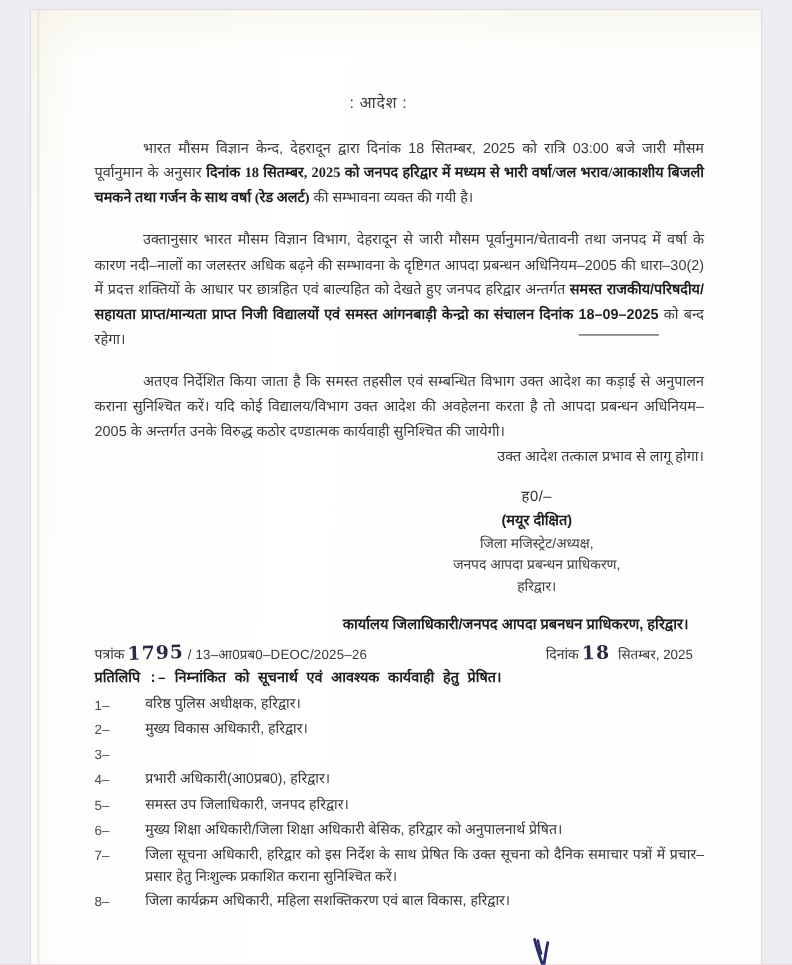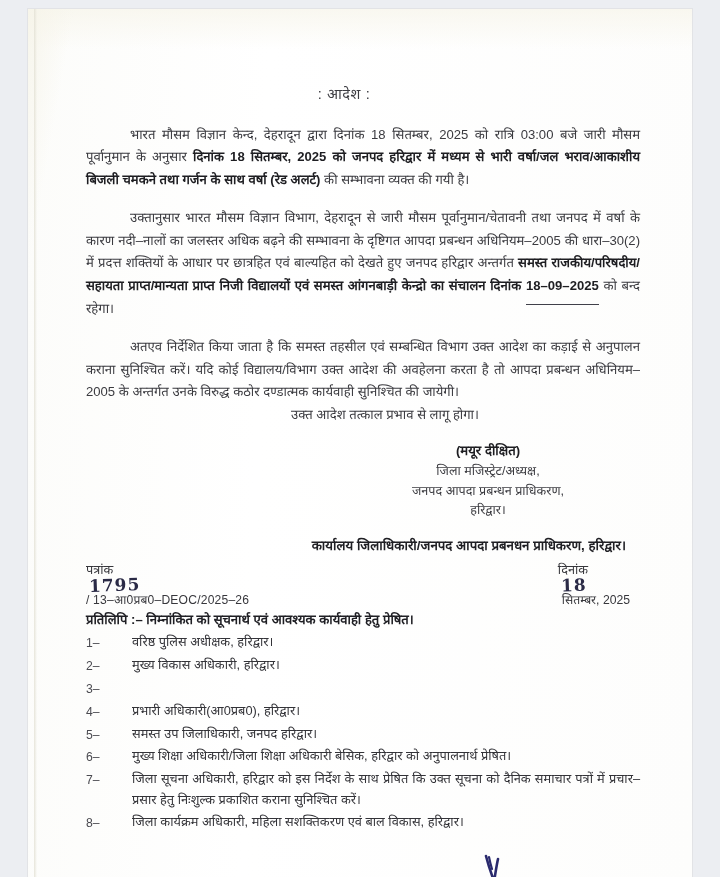--- a/index.html
+++ b/index.html
@@ -79,21 +79,21 @@
   }
   .para.p1 { margin-top: 22px; }
   .para.p2 { margin-top: 16px; }
   .para.p3 { margin-top: 16px; }
   .para .u-date {
     font-weight: bold;
     color: #1e1e22;
     border-bottom: 1px solid #40404a;
     padding-bottom: 11px;
   }
-  .para.single-line { text-align: center; }
+  .para.single-line { text-align: right; }
 
   
   .sig-block-1 {
     margin-top: 14px;
     text-align: center;
     padding-left: 250px;
     line-height: 19.5px;
     font-size: 12.6px;
     color: #3a3a3f;
   }
@@ -126,21 +126,20 @@
     display: flex;
     align-items: baseline;
     justify-content: space-between;
     font-size: 12.6px;
     color: #37373c;
   }
   .ref-left, .ref-right {
     display: flex;
     align-items: baseline;
     white-space: nowrap;
-    flex-direction: column;
   }
   .ref-right { padding-right: 10px; text-align: right; }
   .hand {
     font-family: "DejaVu Serif", "Liberation Serif", serif;
     font-size: 17px;
     font-weight: bold;
     color: #2a2a46;
     letter-spacing: 1px;
     padding: 0 3px;
     transform: rotate(-2deg);
@@ -150,20 +149,21 @@
   .ref-code { font-size: 12.1px; letter-spacing: 0.2px; }
   .date-label { font-size: 12.7px; }
   .date-tail { font-size: 12.2px; padding-left: 4px; }
 
   
   .copy-intro {
     margin-top: 7px;
     font-size: 13.1px;
     font-weight: bold;
     color: #1f1f24;
+    font-family: Liberation Mono, monospace;
   }
 
   
   .recipients {
     margin: 6px 0 0 0;
     padding: 0;
     list-style: none;
   }
   .recipients li {
     display: flex;
@@ -201,26 +201,27 @@
   .ink-sign svg { position: absolute; left: 50%; top: 0; transform: translateX(-14px); }
 </style>
 </head>
 <body>
 
 <div id="scan-page">
   <div class="doc-body">
 
     <div class="order-title">: आदेश :</div>
 
-    <p class="para p1"><span>भारत मौसम विज्ञान केन्द, देहरादून द्वारा दिनांक 18 सितम्बर, 2025 को रात्रि 03:00 बजे जारी मौसम पूर्वानुमान के अनुसार </span><span style="font-weight: bold; color: rgb(30, 30, 34);">दिनांक 18 सितम्बर, 2025 को जनपद हरिद्वार में मध्यम से भारी वर्षा/जल भराव/आकाशीय बिजली चमकने तथा गर्जन के साथ वर्षा (रेड अलर्ट)</span><span> की सम्भावना व्यक्त की गयी है।</span></p>
+    <p class="para p1"><span>भारत मौसम विज्ञान केन्द, देहरादून द्वारा दिनांक 18 सितम्बर, 2025 को रात्रि 03:00 बजे जारी मौसम पूर्वानुमान के अनुसार </span><span style="font-weight: bold; color: rgb(30, 30, 34); font-family: Liberation Serif, serif;">दिनांक 18 सितम्बर, 2025 को जनपद हरिद्वार में मध्यम से भारी वर्षा/जल भराव/आकाशीय बिजली चमकने तथा गर्जन के साथ वर्षा (रेड अलर्ट)</span><span> की सम्भावना व्यक्त की गयी है।</span></p>
     <p class="para p2"><span>उक्तानुसार भारत मौसम विज्ञान विभाग, देहरादून से जारी मौसम पूर्वानुमान/चेतावनी तथा जनपद में वर्षा के कारण नदी–नालों का जलस्तर अधिक बढ़ने की सम्भावना के दृष्टिगत आपदा प्रबन्धन अधिनियम–2005 की धारा–30(2) में प्रदत्त शक्तियों के आधार पर छात्रहित एवं बाल्यहित को देखते हुए जनपद हरिद्वार अन्तर्गत </span><span style="font-weight: bold; color: rgb(30, 30, 34);">समस्त राजकीय/परिषदीय/सहायता प्राप्त/मान्यता प्राप्त निजी विद्यालयों एवं समस्त आंगनबाड़ी केन्द्रो का संचालन दिनांक </span><span class="u-date" style="font-weight: bold; color: rgb(30, 30, 34);">18–09–2025</span><span> को बन्द रहेगा।</span></p>
     <p class="para p3"><span>अतएव निर्देशित किया जाता है कि समस्त तहसील एवं सम्बन्धित विभाग उक्त आदेश का कड़ाई से अनुपालन कराना सुनिश्चित करें। यदि कोई विद्यालय/विभाग उक्त आदेश की अवहेलना करता है तो आपदा प्रबन्धन अधिनियम–2005 के अन्तर्गत उनके विरुद्ध कठोर दण्डात्मक कार्यवाही सुनिश्चित की जायेगी।</span></p>
     <p class="para p4 single-line"><span>उक्त आदेश तत्काल प्रभाव से लागू होगा।</span></p>
 
     <div class="sig-block-1">
+      <div class="hs">ह0/–</div>
       <div class="name">(मयूर दीक्षित)</div>
       <div>जिला मजिस्ट्रेट/अध्यक्ष,</div>
       <div>जनपद आपदा प्रबन्धन प्राधिकरण,</div>
       <div>हरिद्वार।</div>
     </div>
 
     <div class="office-line">कार्यालय जिलाधिकारी/जनपद आपदा प्रबनधन प्राधिकरण, हरिद्वार।</div>
 
     <div class="ref-row">
       <div class="ref-left">

